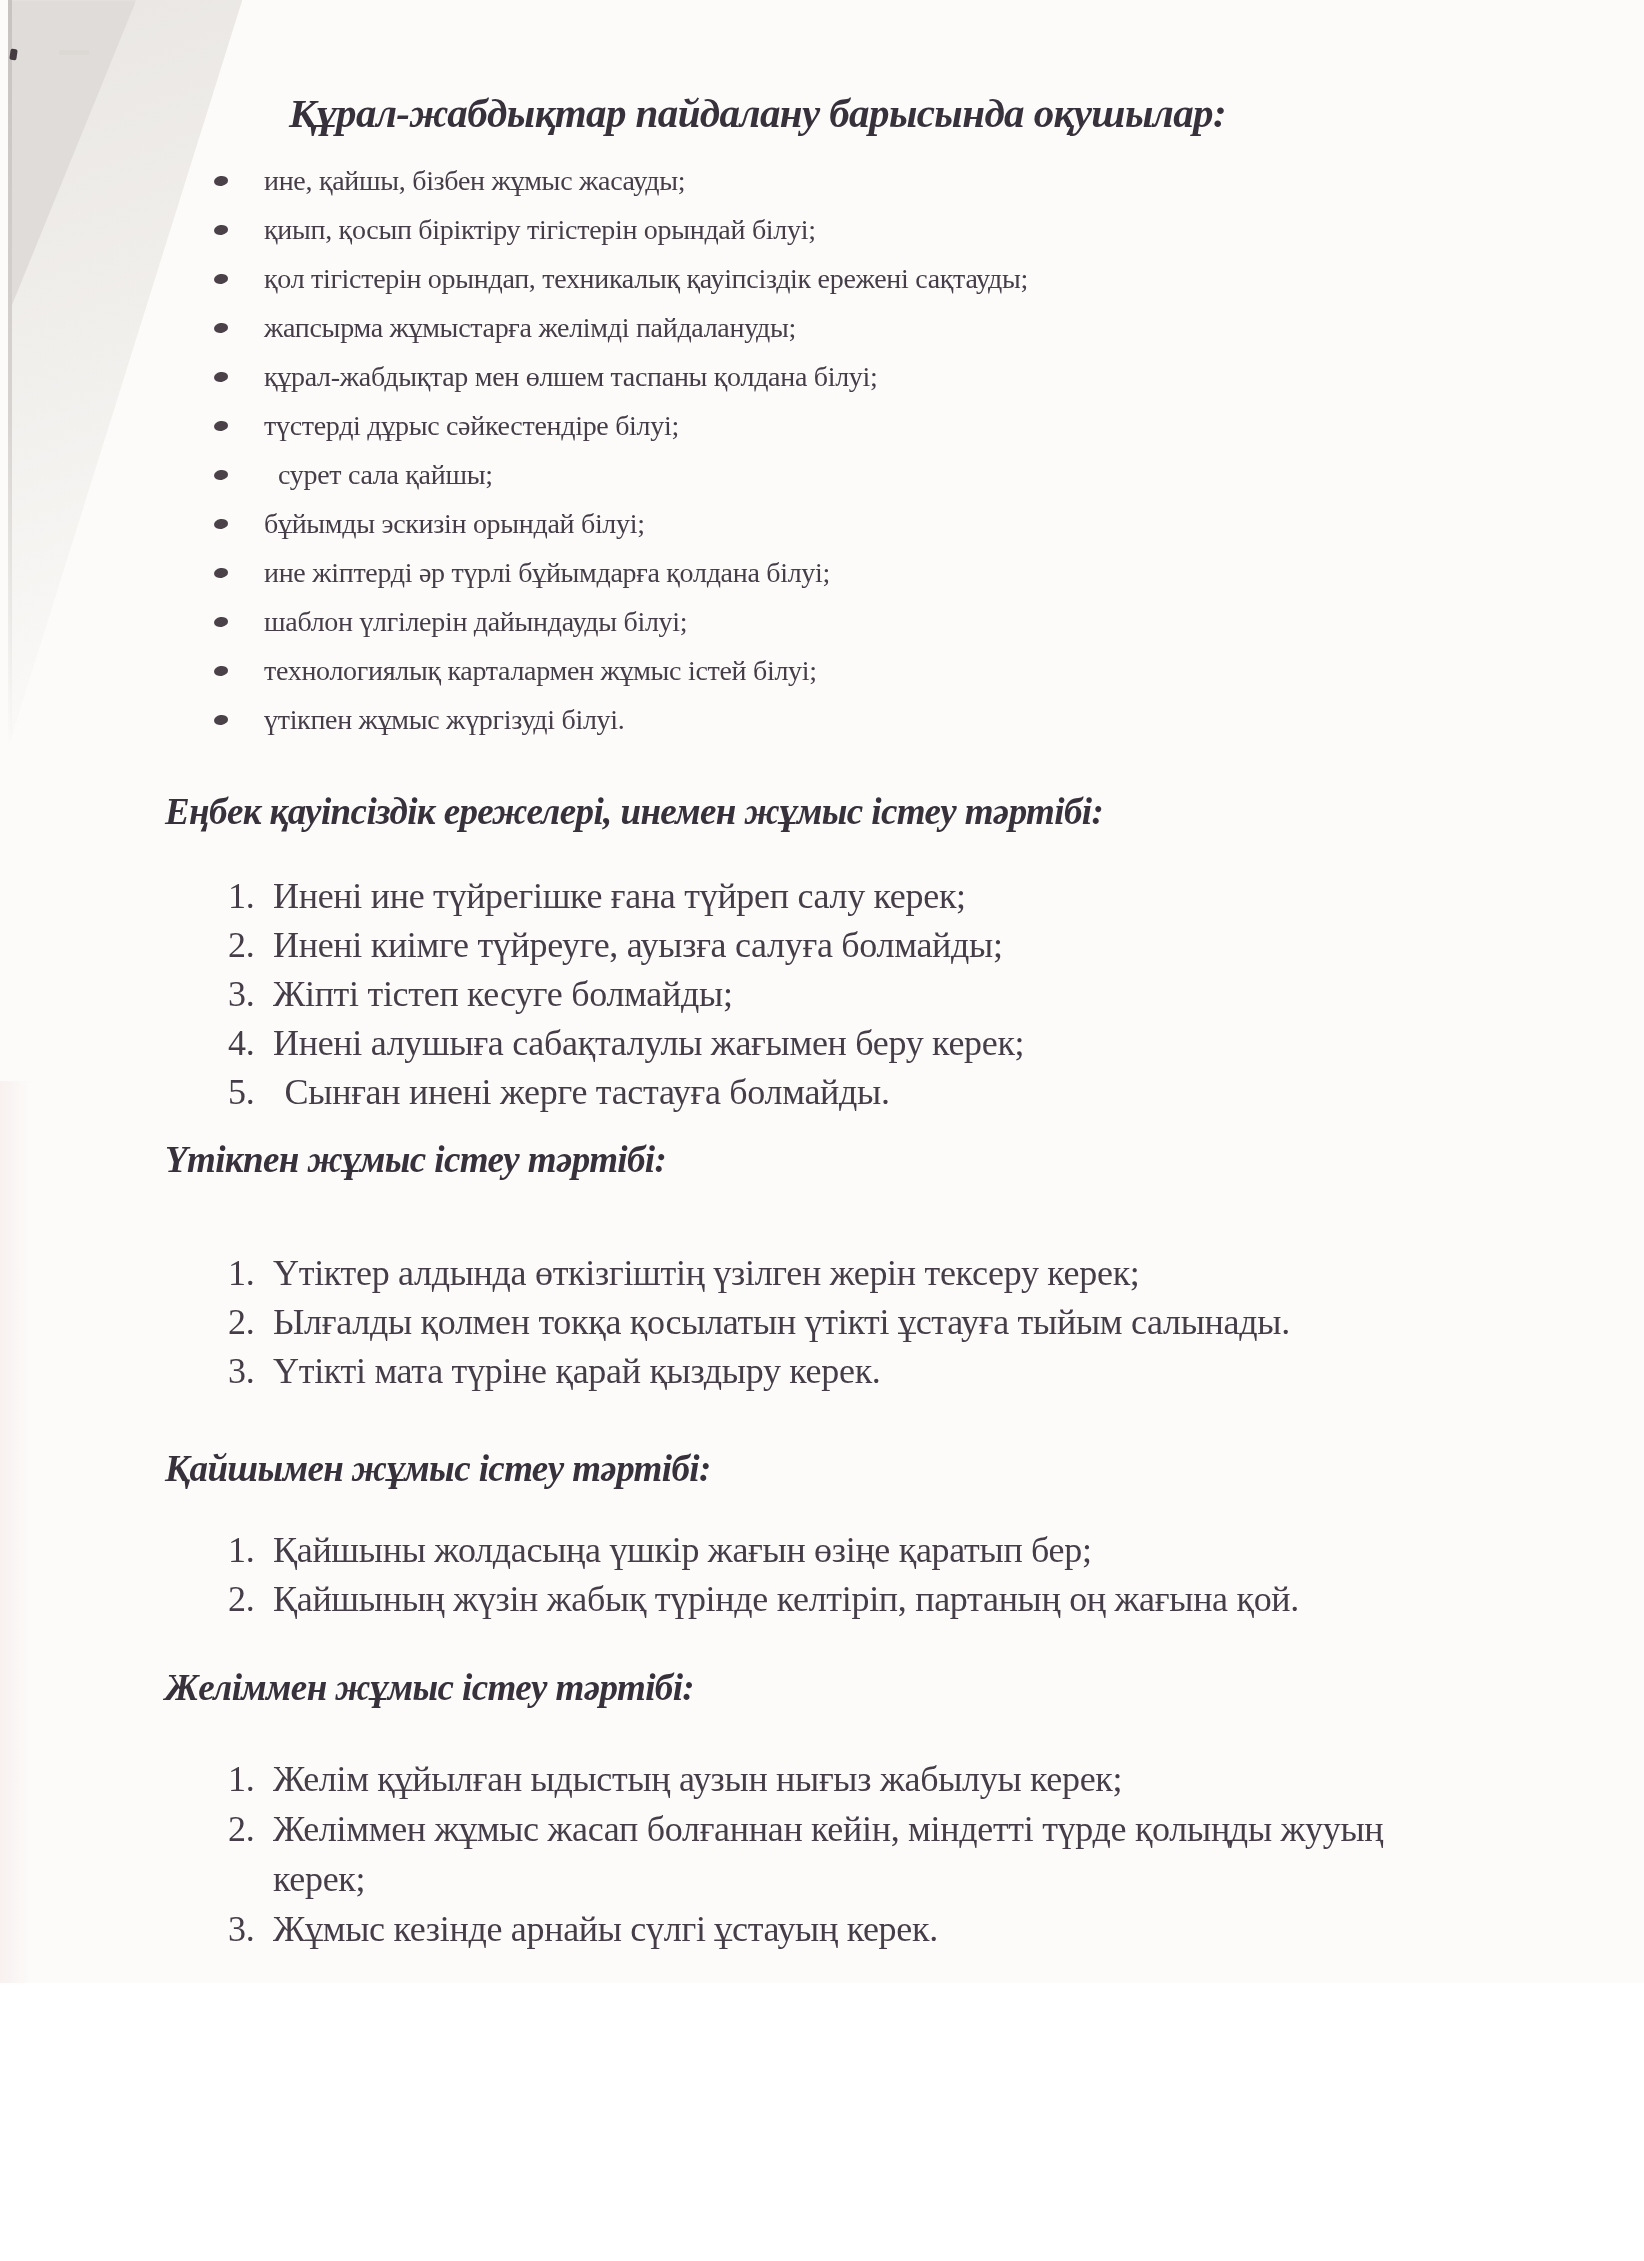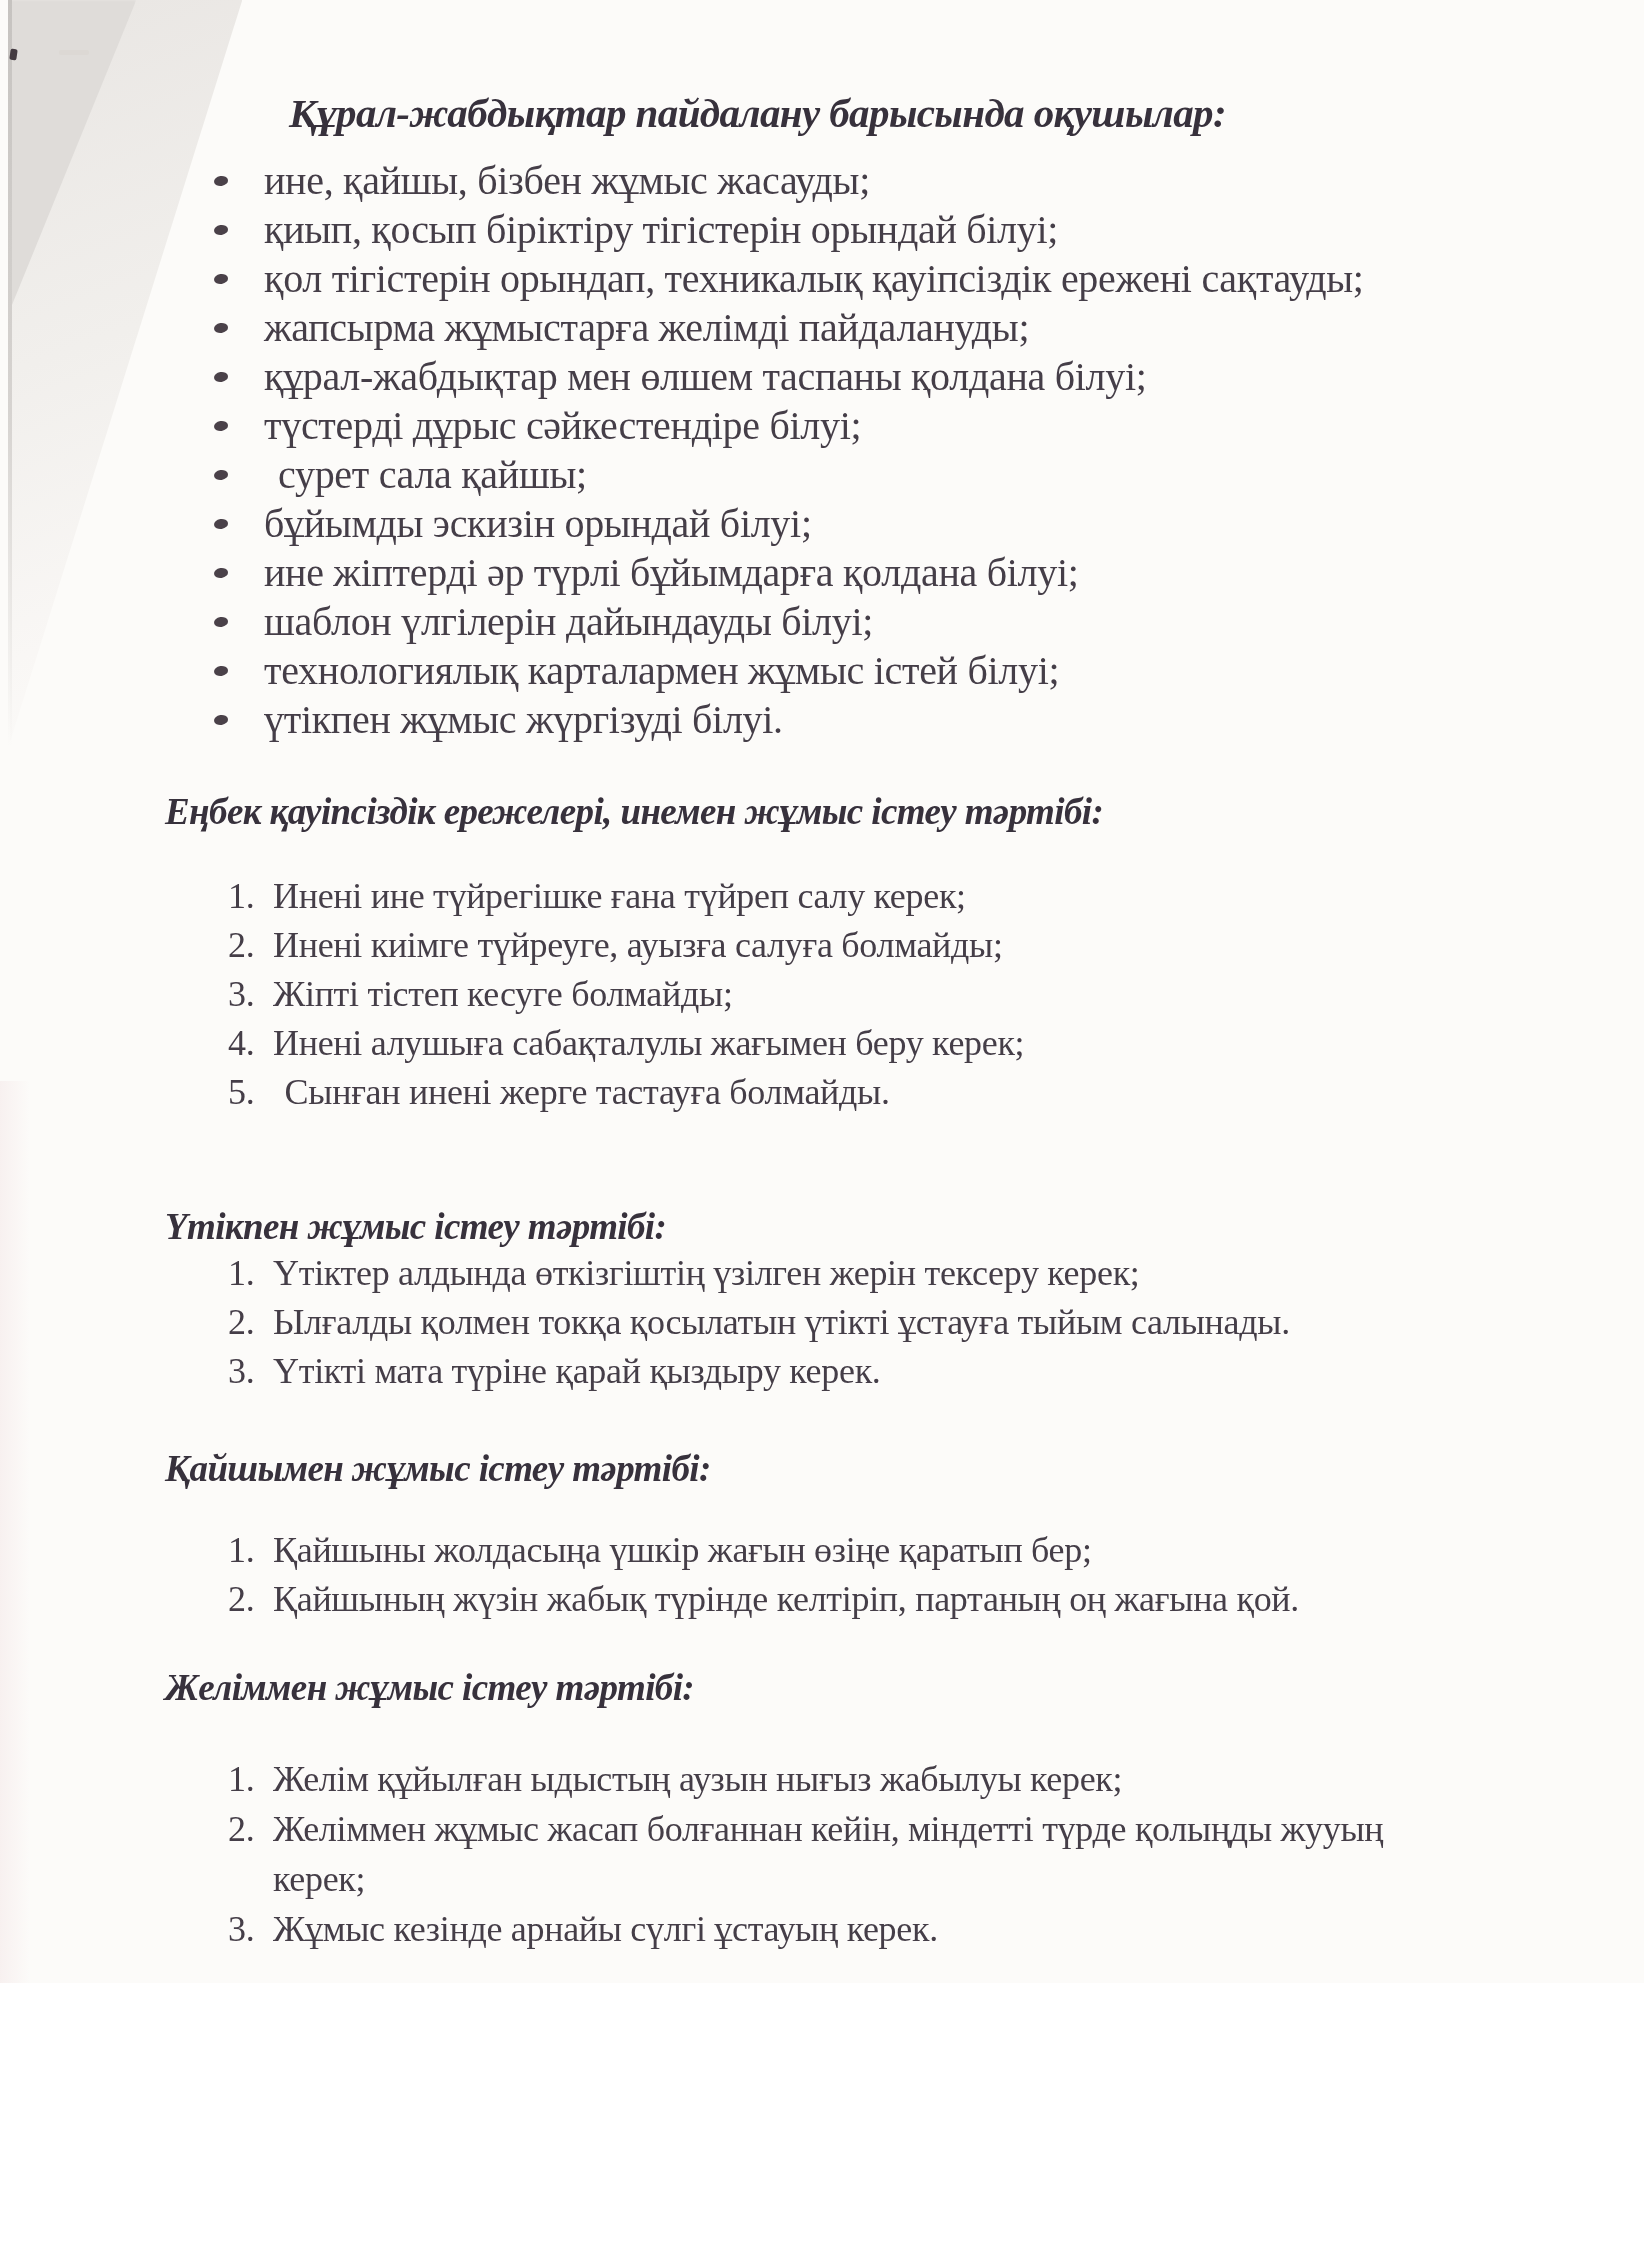--- a/index.html
+++ b/index.html
@@ -60,21 +60,21 @@
   }
   .heading {
     left: 165px;
     font-size: 37px; font-weight: bold; font-style: italic;
     letter-spacing: -0.6px; color: #37313c;
     line-height: 49px; width: auto;
   }
   ul.bullets { list-style: none; margin: 0; padding: 0; top: 156px; }
   ul.bullets li {
     position: relative; padding-left: 264px;
-    font-size: 40px; line-height: 49px; letter-spacing: -0.3px;
+    font-size: 28px; line-height: 49px; letter-spacing: -0.3px;
     white-space: nowrap;
   }
   .bullet-dot {
     position: absolute; left: 214px; top: 20px;
     width: 14px; height: 9.7px;
     background: #4a4149; border-radius: 50%;
     transform: rotate(-8deg);
   }
   ol.numlist { list-style: none; margin: 0; padding: 0; }
   ol.numlist li { display: flex; align-items: flex-start; }
@@ -83,21 +83,21 @@
     font-size: 36px; line-height: 49px; letter-spacing: -0.3px;
   }
   ol.numlist .txt {
     font-size: 36px; line-height: 49px; letter-spacing: -0.3px;
     max-width: 1172px;
   }
   ol.numlist.wide .num, ol.numlist.wide .txt { line-height: 50px; }
   #bullets  { top: 156px; }
   #head1    { top: 787px; }
   #list1    { top: 872px; }
-  #head2    { top: 1202px; }
+  #head2    { top: 1135px; }
   #list2    { top: 1249px; }
   #head3    { top: 1444px; }
   #list3    { top: 1526px; }
   #head4    { top: 1663px; }
   #list4    { top: 1754px; }
 </style>
 </head>
 <body>
 
 <div class="page">

